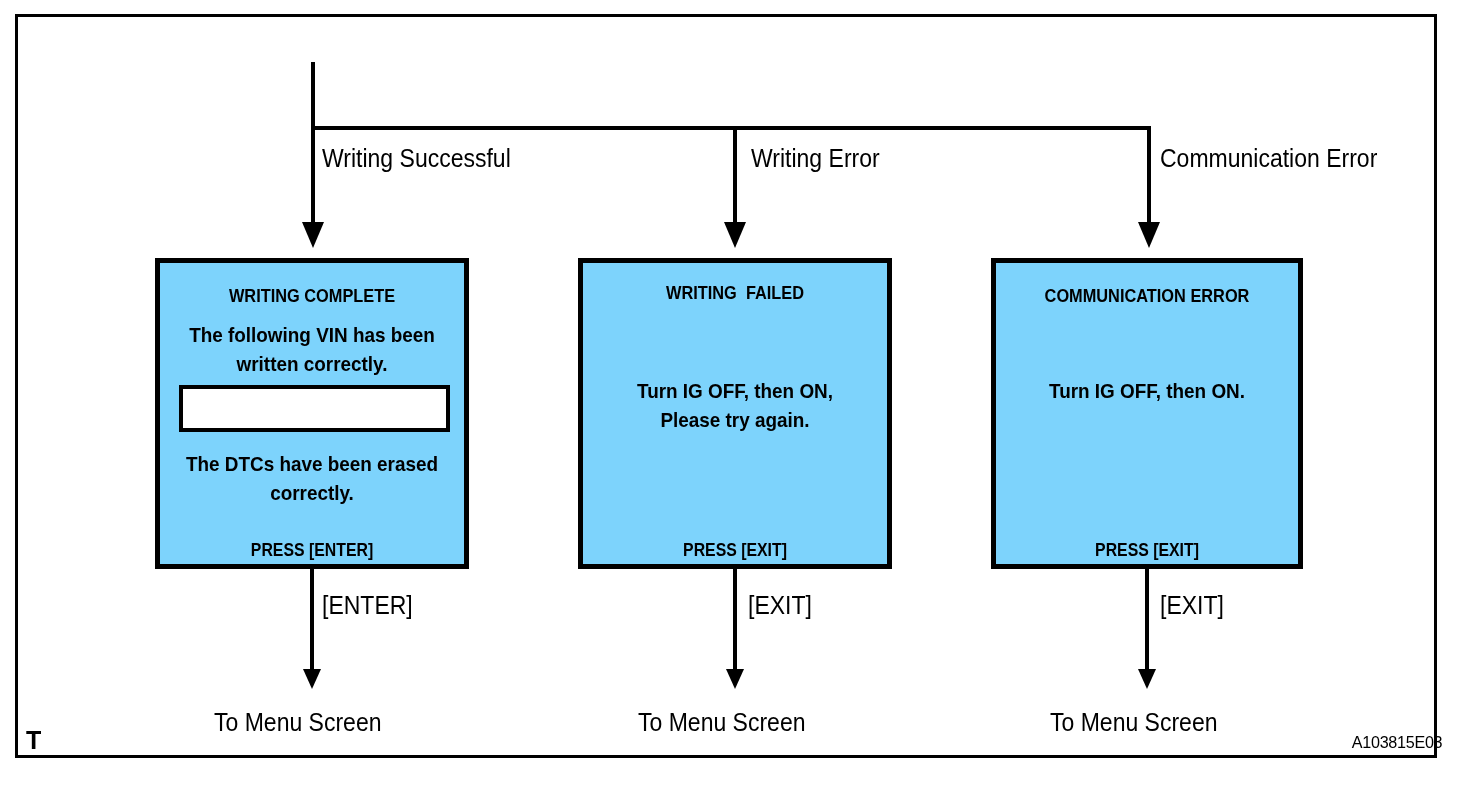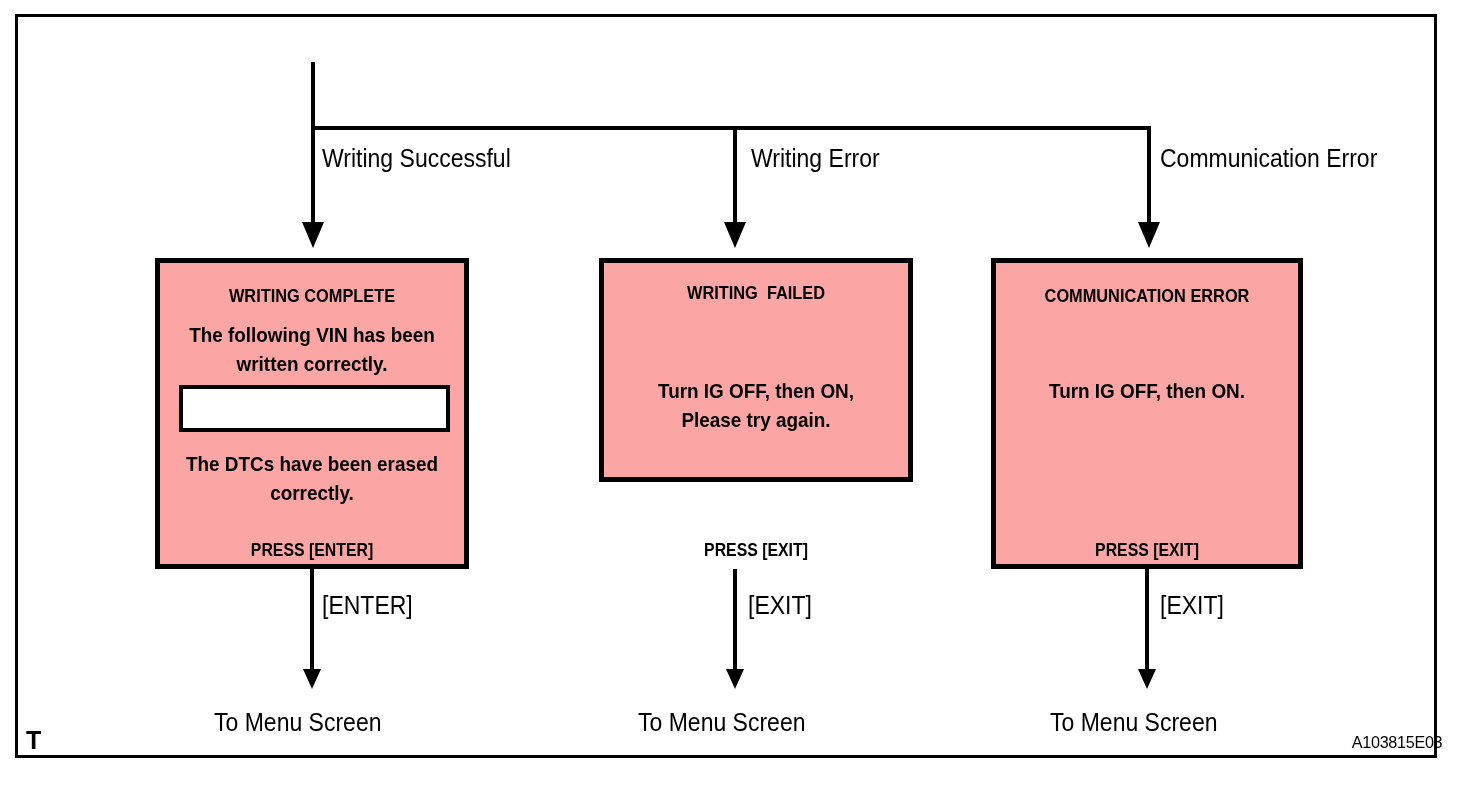--- a/index.html
+++ b/index.html
@@ -52,21 +52,21 @@
   .arrowhead.small {
     border-left-width: 9px;
     border-right-width: 9px;
     border-top-width: 20px;
   }
   
   .dialog {
     position: absolute;
     border: 5px solid #000000;
     box-sizing: border-box;
-    background: #fca5a5;
+    background: #7dd3fc;
   }
   .dlg-title {
     position: absolute;
     left: 0;
     right: 0;
     text-align: center;
     font-weight: bold;
     font-size: 19px;
     letter-spacing: 0px;
     transform: scaleX(0.86);
@@ -152,21 +152,21 @@
   <div class="dialog" style="left:155px; top:258px; width:314px; height:311px;">
     <div class="dlg-title" style="top:22px;">WRITING COMPLETE</div>
     <div class="dlg-body" style="top:57px;">The following VIN has been
 written correctly.</div>
     <div class="vin-field" style="left:19px; top:122px; width:271px; height:47px;"></div>
     <div class="dlg-body" style="top:186px;">The DTCs have been erased
 correctly.</div>
     <div class="dlg-footer" style="top:277px;">PRESS [ENTER]</div>
   </div>
 
-  <div class="dialog" style="left:599px; top:258px; width:314px; height:224px;">
+  <div class="dialog" style="left:578px; top:258px; width:314px; height:311px;">
     <div class="dlg-title" style="top:19px;">WRITING  FAILED</div>
     <div class="dlg-body" style="top:113px;">Turn IG OFF, then ON,
 Please try again.</div>
     <div class="dlg-footer" style="top:277px;">PRESS [EXIT]</div>
   </div>
 
   <div class="dialog" style="left:991px; top:258px; width:312px; height:311px;">
     <div class="dlg-title" style="top:22px;">COMMUNICATION ERROR</div>
     <div class="dlg-body" style="top:113px;">Turn IG OFF, then ON.</div>
     <div class="dlg-footer" style="top:277px;">PRESS [EXIT]</div>

